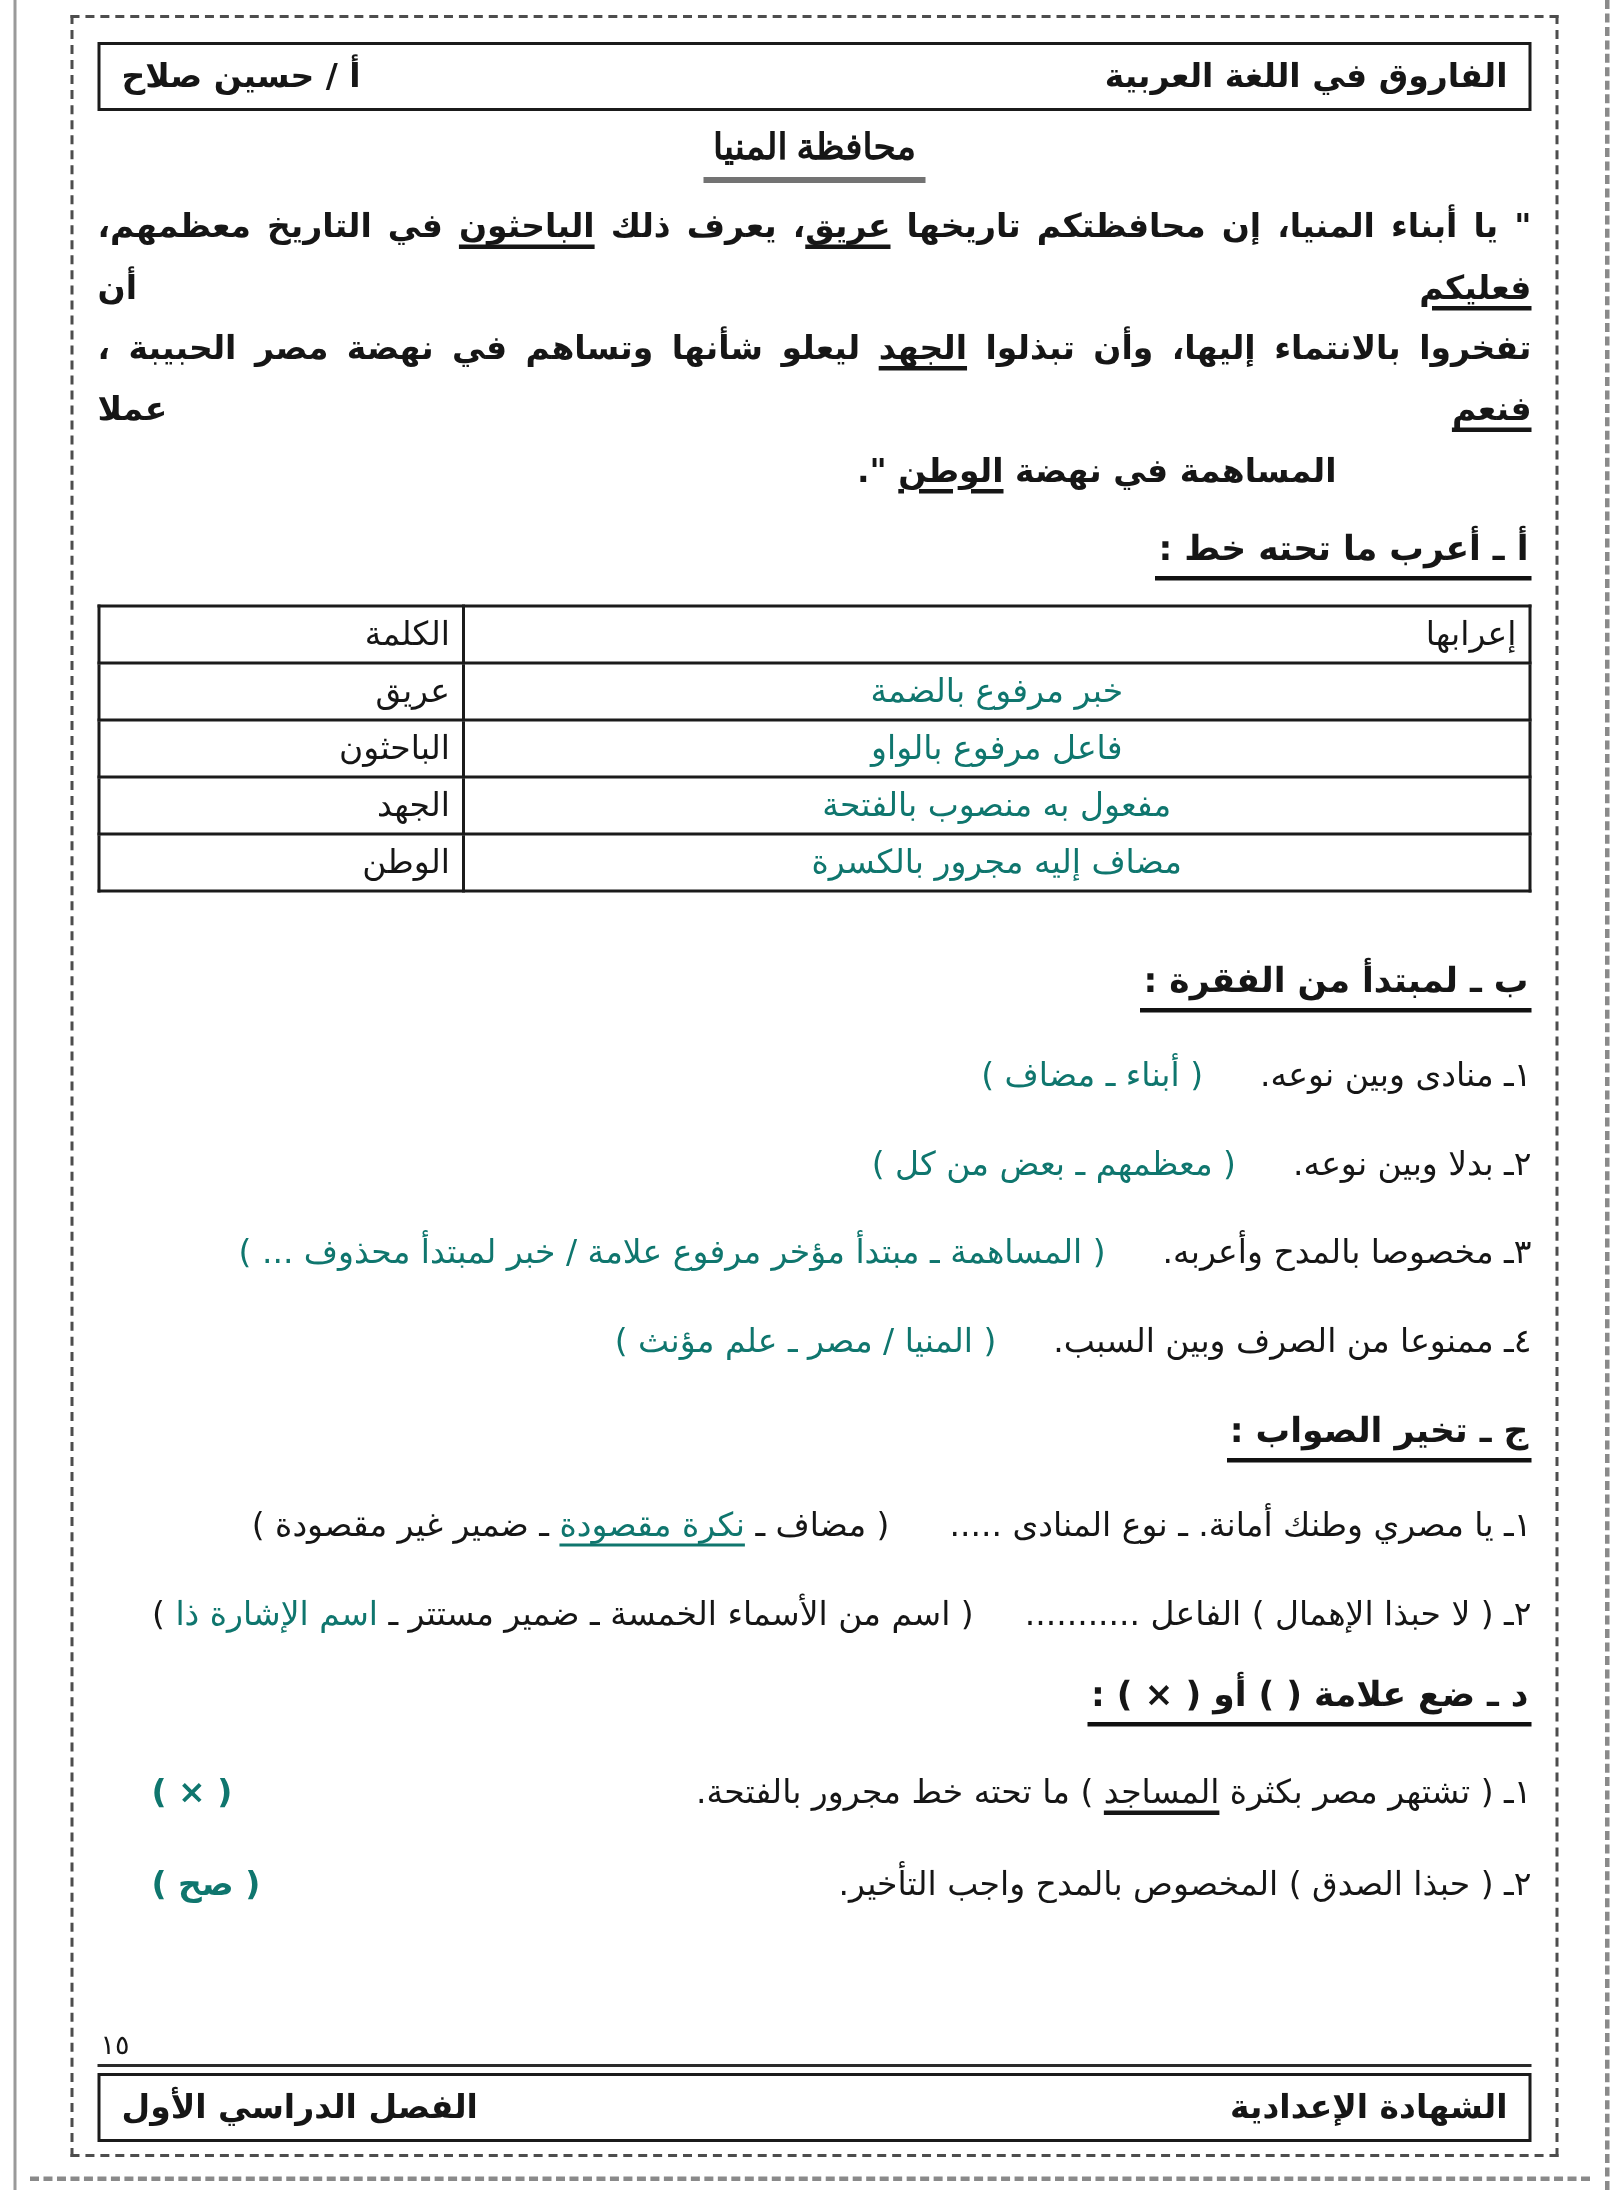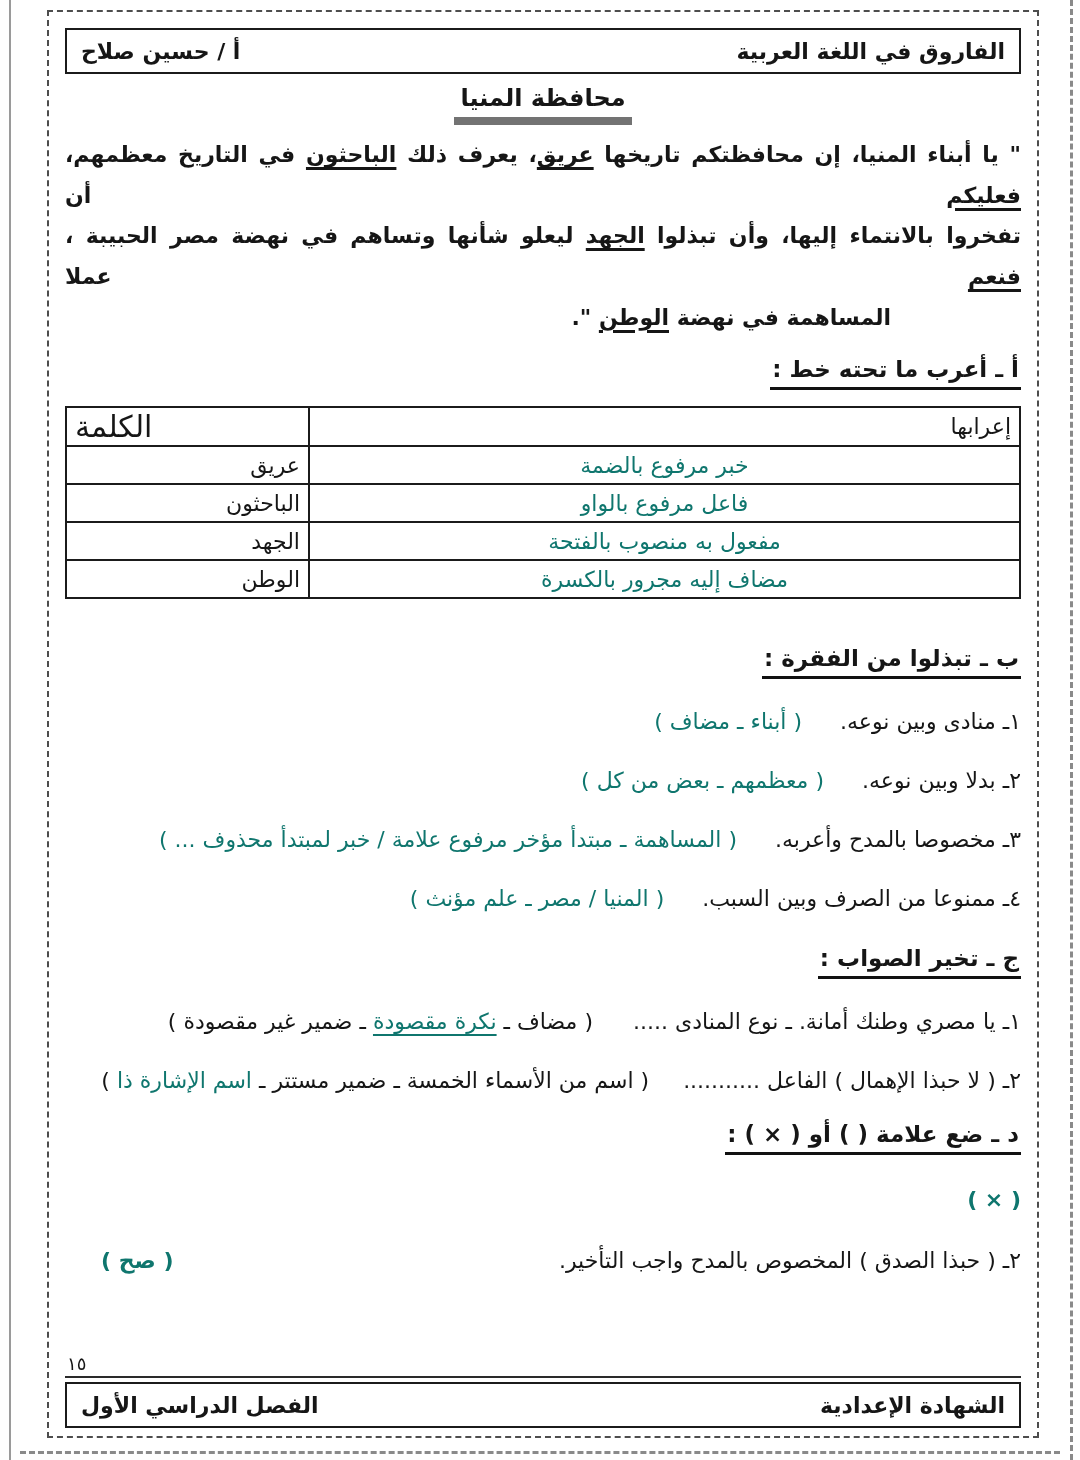--- a/index.html
+++ b/index.html
@@ -32,21 +32,21 @@
     height:46px;flex:0 0 46px;
     display:flex;justify-content:space-between;align-items:center;
     padding:0 14px;
     font-weight:bold;font-size:22px;
     box-sizing:border-box;
   }
 
   .title-wrap{text-align:center;margin-top:10px;}
   .doc-title{
     display:inline-block;font-weight:bold;font-size:24px;
-    border-bottom:8px solid #737373;padding:0 6px 5px 6px;
+    border-bottom:4px solid #737373;padding:0 6px 5px 6px;font-family:Liberation Serif, serif;
   }
 
   .para{margin-top:10px;font-size:22px;font-weight:bold;line-height:1.85;}
   .para .line{text-align:justify;text-align-last:justify;}
   .para .line.last{text-align:right;text-align-last:right;padding-right:130px;}
 
   .sec-wrap{margin-top:0;}
   .sec-title{
     display:inline-block;font-weight:bold;font-size:23px;
     border-bottom:3px solid #111;padding:0 2px 5px 2px;
@@ -58,21 +58,21 @@
 
   table.parse-table{
     width:100%;border-collapse:collapse;margin-top:16px;
     font-size:22px;
   }
   table.parse-table td,table.parse-table th{
     border:2px solid #1b1b1b;height:34px;padding:1px 8px;
     font-weight:normal;
   }
   th.h-parse{text-align:right;font-weight:bold;font-size:22px;}
-  th.h-word{width:225px;text-align:left;font-weight:bold;font-size:30px;}
+  th.h-word{width:225px;text-align:right;font-weight:bold;font-size:22px;}
   td.c-parse{text-align:center;}
   td.c-word{text-align:right;padding-left:2px;}
 
   .red{color:#0f766e;}
   .u{text-decoration:underline;text-decoration-thickness:3px;text-underline-offset:5px;}
   .red.u{text-decoration-thickness:2px;}
 
   .qa-line{margin-top:26px;font-size:22px;line-height:1.5;}
   .qa-line .a{margin-right:38px;}
   .c-line{margin-top:26px;font-size:22px;line-height:1.5;}
@@ -136,21 +136,21 @@
             <td class="c-word">الجهد</td>
           </tr>
           <tr>
             <td class="c-parse red">مضاف إليه مجرور بالكسرة</td>
             <td class="c-word">الوطن</td>
           </tr>
         </tbody>
     </table>
 
     <div class="sec-wrap mt-b">
-      <span class="sec-title">ب ـ تبذلوا من الفقرة :</span>
+      <span class="sec-title">ب ـ لمبتدأ من الفقرة :</span>
     </div>
     <div>
         <div class="qa-line"><span class="q">١ـ منادى وبين نوعه.</span><span class="a red">( أبناء ـ مضاف )</span></div>
         <div class="qa-line"><span class="q">٢ـ بدلا وبين نوعه.</span><span class="a red">( معظمهم ـ بعض من كل )</span></div>
         <div class="qa-line"><span class="q">٣ـ مخصوصا بالمدح وأعربه.</span><span class="a red">( المساهمة ـ مبتدأ مؤخر مرفوع علامة / خبر لمبتدأ محذوف ... )</span></div>
         <div class="qa-line"><span class="q">٤ـ ممنوعا من الصرف وبين السبب.</span><span class="a red">( المنيا / مصر ـ علم مؤنث )</span></div>
       </div>
 
     <div class="sec-wrap mt-c">
       <span class="sec-title">ج ـ تخير الصواب :</span>
@@ -158,20 +158,21 @@
     <div>
         <div class="c-line"><span>١ـ يا مصري وطنك أمانة.  ـ نوع المنادى .....</span><span style="display: inline-block; width: 40px;"></span><span>( مضاف ـ </span><span class="red u">نكرة مقصودة</span><span> ـ ضمير غير مقصودة )</span></div>
         <div class="c-line"><span>٢ـ ( لا حبذا الإهمال ) الفاعل ...........</span><span style="display: inline-block; width: 34px;"></span><span>( اسم من الأسماء الخمسة ـ ضمير مستتر ـ </span><span class="red">اسم الإشارة ذا</span><span> )</span></div>
       </div>
 
     <div class="sec-wrap mt-d">
       <span class="sec-title">د ـ ضع علامة (      ) أو ( × ) :</span>
     </div>
     <div>
         <div class="dd-line">
+          <span><span>١ـ ( تشتهر مصر بكثرة </span><span class="u">المساجد</span><span> ) ما تحته خط مجرور بالفتحة.</span></span>
           <span class="mark red">( × )</span>
         </div>
         <div class="dd-line">
           <span><span>٢ـ ( حبذا الصدق ) المخصوص بالمدح واجب التأخير.</span></span>
           <span class="mark red">( صح )</span>
         </div>
       </div>
 
     <div class="spacer"></div>
 

